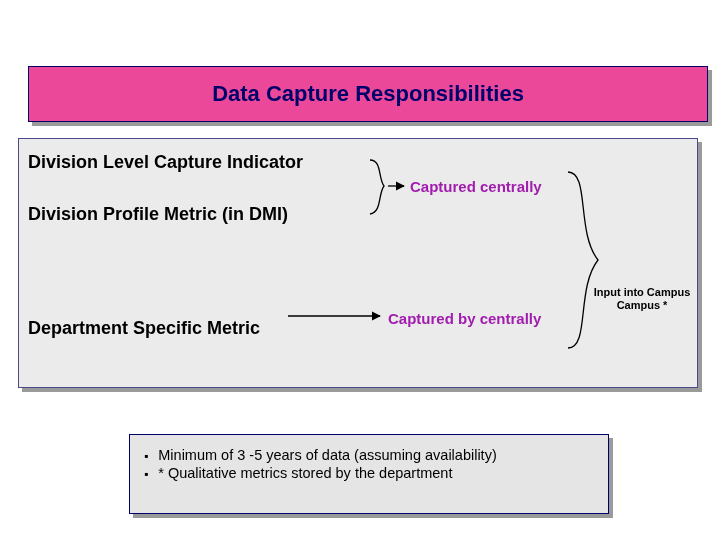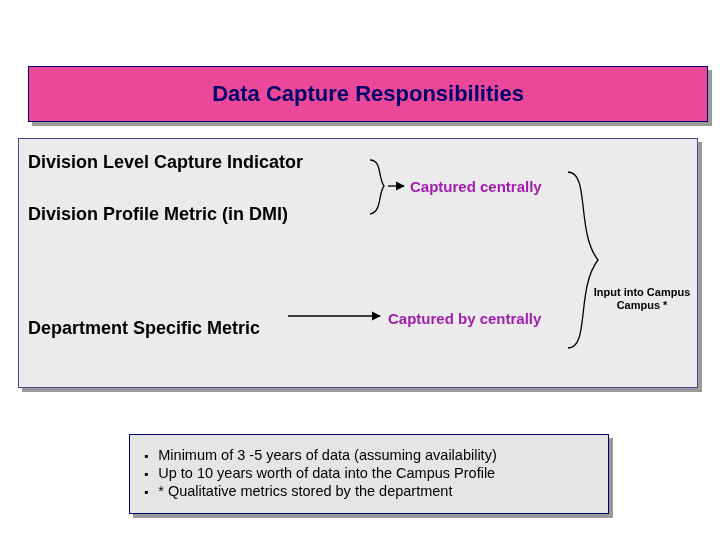--- a/index.html
+++ b/index.html
@@ -85,18 +85,17 @@
     <line x1="288" y1="316" x2="380" y2="316" stroke="#000" stroke-width="1.3" marker-end="url(#arrow)"></line>
 
     <path d="M 568 172
              C 590 172, 576 232, 598 260
              C 576 288, 590 348, 568 348" fill="none" stroke="#000" stroke-width="1.3"></path>
   </svg>
 
   <div class="note-panel">
     <ul>
       <li>Minimum of 3 -5 years of data (assuming availability)</li>
-      <li>Up to 10 years worth of data into the Campus Profile</li>
       <li>* Qualitative metrics stored by the department</li>
     </ul>
   </div>
 
 </div>
 
 </body></html>

